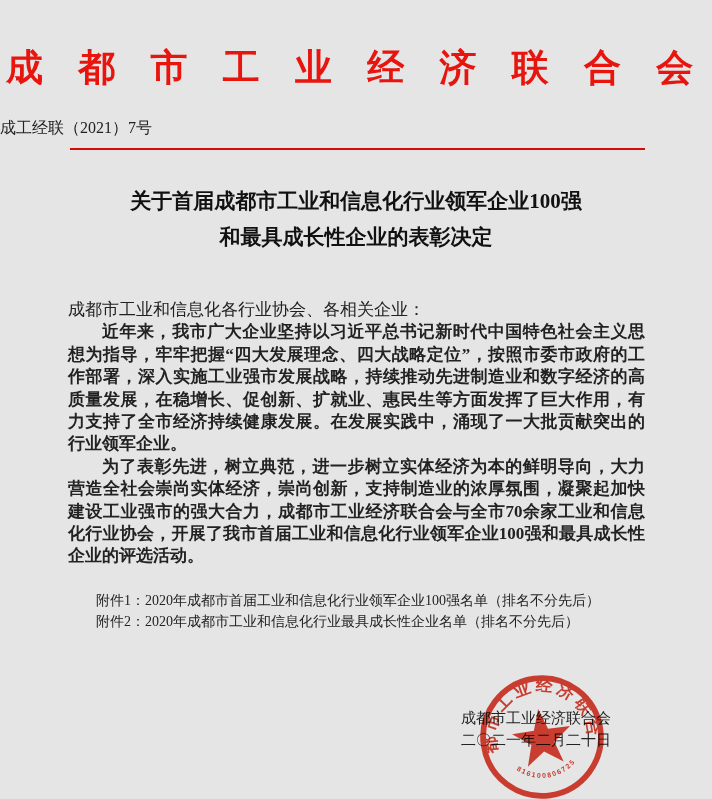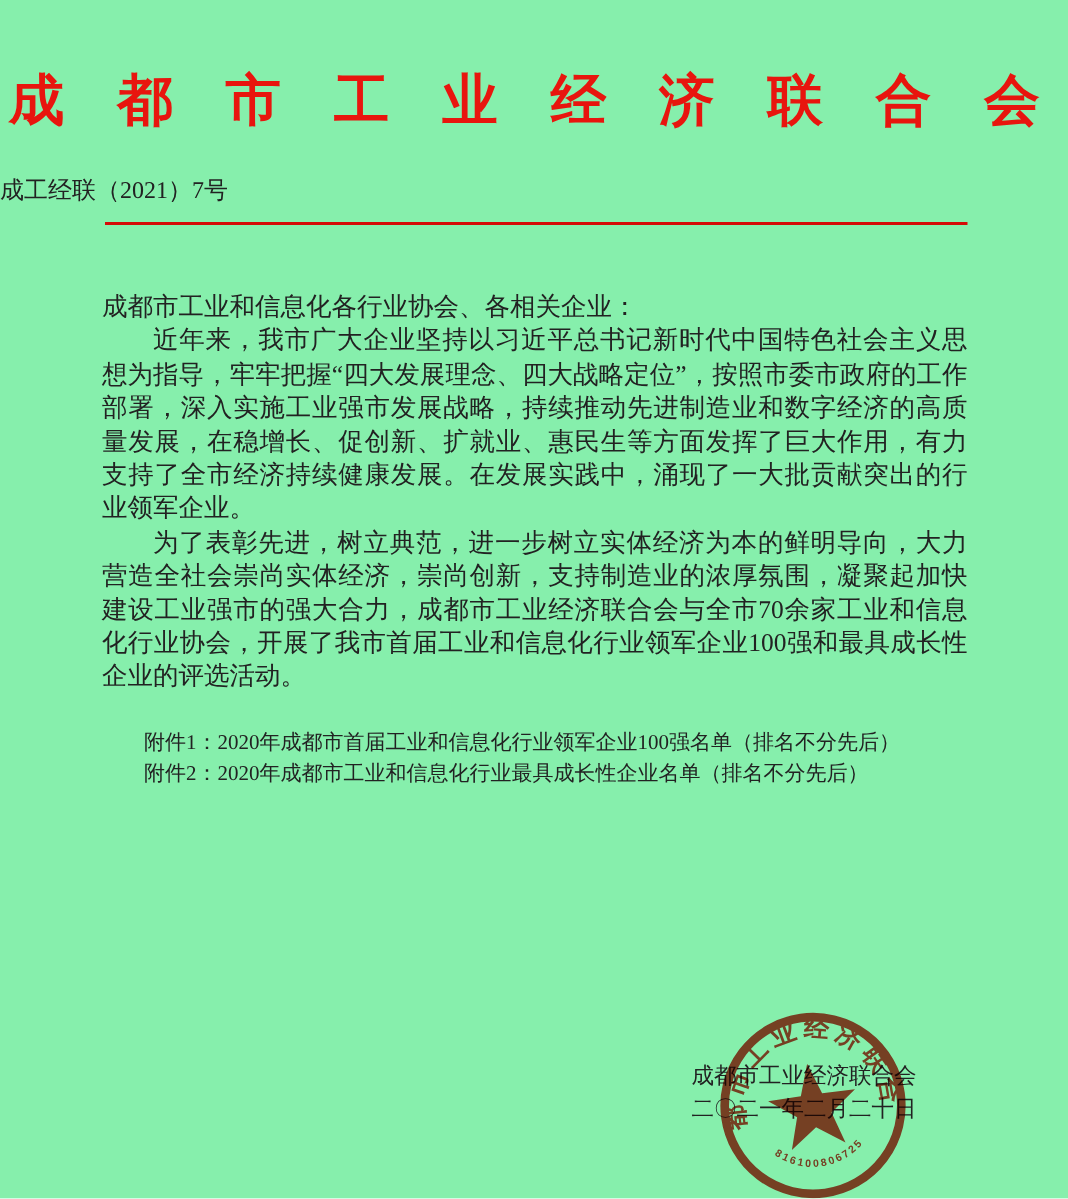--- a/index.html
+++ b/index.html
@@ -12,21 +12,21 @@
     height: 799px;
     position: relative;
     overflow: hidden;
     font-family: "Liberation Serif", serif;
     color: #1a1a1a;
   }
   .page {
     position: relative;
     width: 712px;
     height: 799px;
-    background: #86efac;
+    background: #e5e5e5;
   }
   .org-header {
     margin: 0;
     padding-top: 44px;
     text-align: center;
     font-size: 37px;
     font-weight: 700;
     letter-spacing: 13px;
     color: #e8150e;
     line-height: 48px;
@@ -59,20 +59,21 @@
     line-height: 22.4px;
     text-align: justify;
     color: #222;
   }
   .salutation {
     margin: 0;
   }
   .content p.para {
     margin: 0;
     text-indent: 2em;
+    font-weight: bold;
   }
   .attachments {
     margin: 22px 67px 0 68px;
     font-size: 14px;
     line-height: 21.5px;
     color: #222;
   }
   .attachments .attachment {
     margin: 0;
     padding-left: 2em;
@@ -106,20 +107,24 @@
 <body>
 
 <div class="page">
 
   <h1 class="org-header">成 都 市 工 业 经 济 联 合 会</h1>
 
   <p class="doc-number">成工经联（2021）7号</p>
 
   <div class="red-rule"></div>
 
+  <div class="doc-title">
+    <div>关于首届成都市工业和信息化行业领军企业100强</div>
+    <div>和最具成长性企业的表彰决定</div>
+  </div>
 
   <div class="content">
     <p class="salutation">成都市工业和信息化各行业协会、各相关企业：</p>
     <p class="para">近年来，我市广大企业坚持以习近平总书记新时代中国特色社会主义思想为指导，牢牢把握“四大发展理念、四大战略定位”，按照市委市政府的工作部署，深入实施工业强市发展战略，持续推动先进制造业和数字经济的高质量发展，在稳增长、促创新、扩就业、惠民生等方面发挥了巨大作用，有力支持了全市经济持续健康发展。在发展实践中，涌现了一大批贡献突出的行业领军企业。</p>
     <p class="para">为了表彰先进，树立典范，进一步树立实体经济为本的鲜明导向，大力营造全社会崇尚实体经济，崇尚创新，支持制造业的浓厚氛围，凝聚起加快建设工业强市的强大合力，成都市工业经济联合会与全市70余家工业和信息化行业协会，开展了我市首届工业和信息化行业领军企业100强和最具成长性企业的评选活动。</p>
   </div>
 
   <div class="attachments">
     <p class="attachment">附件1：2020年成都市首届工业和信息化行业领军企业100强名单（排名不分先后）</p>
     <p class="attachment">附件2：2020年成都市工业和信息化行业最具成长性企业名单（排名不分先后）</p>

